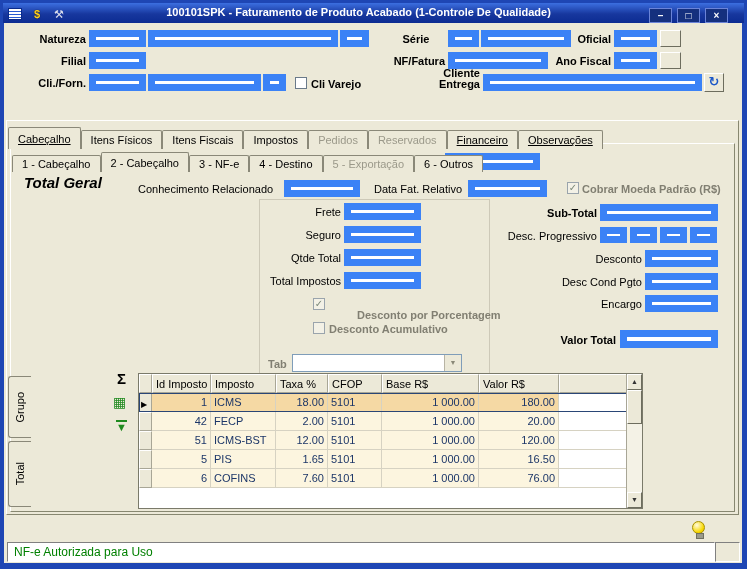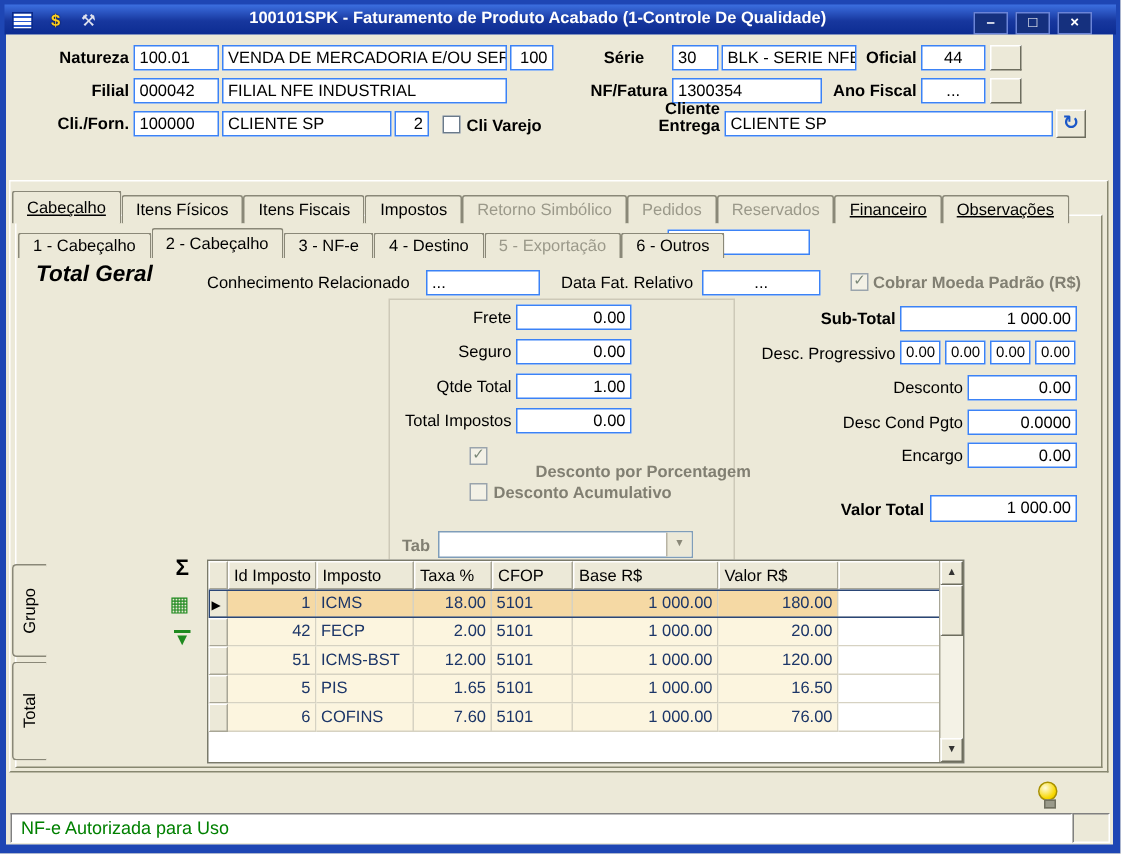--- a/index.html
+++ b/index.html
@@ -10,21 +10,21 @@
   .titlebar{position:absolute;left:3px;top:3px;width:741px;height:20px;
     background:linear-gradient(180deg,#3c6fe0 0%,#17379e 55%,#0c2c92 100%);}
   .title-text{position:absolute;left:80px;right:110px;top:3px;text-align:center;color:#fff;font-weight:bold;font-size:11px;white-space:nowrap;overflow:hidden;}
   .tb-ico{position:absolute;top:5px;width:14px;height:12px;text-align:center;line-height:12px;font-size:11px;}
   .ico-form{background:repeating-linear-gradient(180deg,#fff 0 2px,#2a5ad0 2px 3px);border:1px solid #0a2a8a;box-sizing:border-box;}
   .ico-dollar{color:#ffd020;font-weight:bold;text-shadow:0 0 1px #000;}
   .ico-wrench{color:#dfe2ee;}
   .win-btn{position:absolute;top:5px;width:23px;height:15px;background:#15307e;border:1px solid #6b84d8;
     color:#fff;text-align:center;line-height:13px;font-size:10px;box-sizing:border-box;font-weight:bold;}
   
-  .fld{position:absolute;height:17px;background:#fff;border:1px solid #3b82f6;box-sizing:border-box;
+  .fld{position:absolute;height:17px;background:#fff;border:7px solid #3b82f6;box-sizing:border-box;
     padding:2px 3px 0;color:#000;white-space:nowrap;overflow:hidden;font-size:11px;}
   .fld.ra{text-align:right}.fld.ce{text-align:center}
   .sm{height:16px;font-size:10px;padding-top:2px;}
   .graybtn{position:absolute;height:17px;background:#ece9d8;border:1px solid;border-color:#fff #6d6d5e #6d6d5e #fff;box-sizing:border-box;text-align:center;}
   .lbl{position:absolute;font-weight:bold;color:#000;white-space:nowrap;font-size:11px;}
   .lbl.r{text-align:right;}
   .lbl.n{font-weight:normal;}
   .lbl.gy{font-weight:bold;color:#817f72;}
   .cb{position:absolute;width:12px;height:12px;background:#fff;border:1px solid #6a7a8a;box-sizing:border-box;
     font-size:10px;line-height:10px;text-align:center;color:#7a8878;}
@@ -107,21 +107,20 @@
   <div class="fld ra" style="left:340px;top:30px;width:29px;">100</div>
   <span class="lbl r" style="left:387px;top:33px;width:58px;text-align:center;">Série</span>
   <div class="fld" style="left:448px;top:30px;width:31px;">30</div>
   <div class="fld" style="left:481px;top:30px;width:90px;">BLK - SERIE NFE</div>
   <span class="lbl r" style="left:567px;top:33px;width:44px;">Oficial</span>
   <div class="fld ce" style="left:614px;top:30px;width:43px;">44</div>
   <div class="graybtn" style="left:660px;top:30px;width:21px;"></div>
 
   <span class="lbl r" style="left:6px;top:55px;width:80px;">Filial</span>
   <div class="fld" style="left:89px;top:52px;width:57px;">000042</div>
-  <div class="fld" style="left:148px;top:52px;width:190px;">FILIAL NFE INDUSTRIAL</div>
   <span class="lbl r" style="left:387px;top:55px;width:58px;">NF/Fatura</span>
   <div class="fld" style="left:448px;top:52px;width:100px;">1300354</div>
   <span class="lbl r" style="left:547px;top:55px;width:64px;text-align:right;">Ano Fiscal</span>
   <div class="fld ce" style="left:614px;top:52px;width:43px;">...</div>
   <div class="graybtn" style="left:660px;top:52px;width:21px;"></div>
 
   <span class="lbl r" style="left:6px;top:77px;width:80px;">Cli./Forn.</span>
   <div class="fld" style="left:89px;top:74px;width:57px;">100000</div>
   <div class="fld" style="left:148px;top:74px;width:113px;">CLIENTE SP</div>
   <div class="fld ra" style="left:263px;top:74px;width:23px;">2</div>
@@ -131,21 +130,20 @@
   <div class="fld" style="left:483px;top:74px;width:219px;">CLIENTE SP</div>
   <div class="refbtn" style="left:704px;top:73px;">↻</div>
 
   <div class="panel" style="left:6px;top:120px;width:733px;height:395px;"></div>
 
   <div class="tabrow" style="left:8px;top:99px;height:22px;">
     <div class="tab active"><span class="ul">Cabeçalho</span></div>
     <div class="tab"><span>Itens Físicos</span></div>
     <div class="tab"><span>Itens Fiscais</span></div>
     <div class="tab"><span>Impostos</span></div>
-    <div class="tab dis"><span>Retorno Simbólico</span></div>
     <div class="tab dis"><span>Pedidos</span></div>
     <div class="tab dis"><span>Reservados</span></div>
     <div class="tab"><span class="ul">Financeiro</span></div>
     <div class="tab"><span class="ul">Observações</span></div>
   </div>
 
   <div class="panel" style="left:10px;top:143px;width:725px;height:369px;z-index:2;"></div>
 
   <div class="tabrow subrow" style="left:12px;top:124px;height:20px;">
     <div class="tab"><span>1 - Cabeçalho</span></div>

